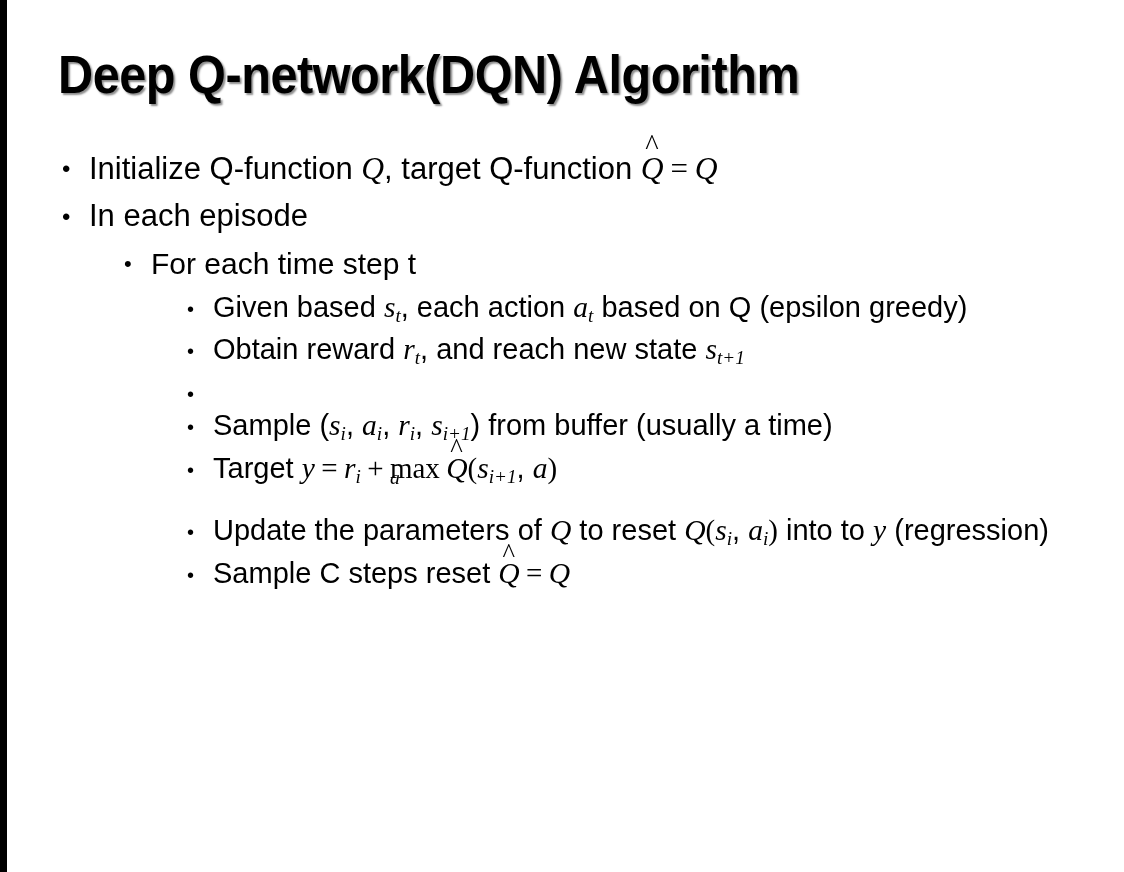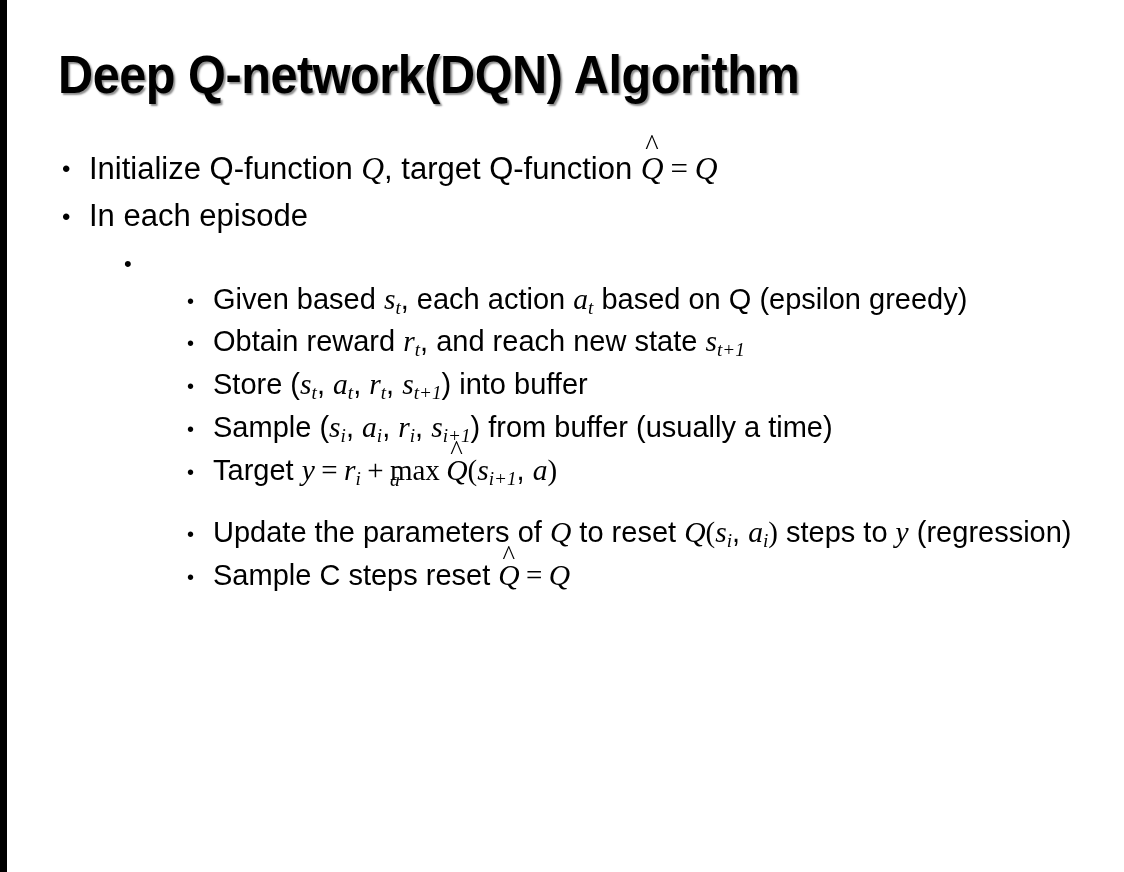--- a/index.html
+++ b/index.html
@@ -166,50 +166,50 @@
       <span class="bullet-text"><span>Initialize Q-function </span><span class="mi">Q</span><span>, target Q-function </span><span class="hat"><span class="hatmark">^</span><span class="mi">Q</span></span><span class="eq-spacer"></span><span class="mr">=</span><span class="eq-spacer"></span><span class="mi">Q</span></span>
     </div>
 
     <div class="bullet-row lvl1">
       <span class="bullet-mark">•</span>
       <span class="bullet-text">In each episode</span>
     </div>
 
     <div class="bullet-row lvl2">
       <span class="bullet-mark">•</span>
+      <span class="bullet-text">For each time step t</span>
     </div>
 
     <div class="bullet-row lvl3">
       <span class="bullet-mark">•</span>
       <span class="bullet-text"><span>Given based </span><span class="mi">s</span><span class="sub">t</span><span>, each action </span><span class="mi">a</span><span class="sub">t</span><span> based on Q (epsilon greedy)</span></span>
     </div>
 
     <div class="bullet-row lvl3">
       <span class="bullet-mark">•</span>
       <span class="bullet-text"><span>Obtain reward </span><span class="mi">r</span><span class="sub">t</span><span>, and reach new state </span><span class="mi">s</span><span class="sub">t+1</span></span>
     </div>
 
     <div class="bullet-row lvl3">
       <span class="bullet-mark">•</span>
-      <span class="bullet-text"><span>Store (</span><span class="mi">s</span><span class="sub">t</span><span>, </span><span class="mi">a</span><span class="sub">t</span><span>, </span><span class="mi">r</span><span class="sub">t</span><span>, </span><span class="mi">s</span><span class="sub">t+1</span><span>) into buffer</span></span>
     </div>
 
     <div class="bullet-row lvl3">
       <span class="bullet-mark">•</span>
       <span class="bullet-text"><span>Sample (</span><span class="mi">s</span><span class="sub">i</span><span>, </span><span class="mi">a</span><span class="sub">i</span><span>, </span><span class="mi">r</span><span class="sub">i</span><span>, </span><span class="mi">s</span><span class="sub">i+1</span><span>) from buffer (usually a time)</span></span>
     </div>
 
     <div class="bullet-row lvl3" style="margin-bottom:22px;">
       <span class="bullet-mark">•</span>
       <span class="bullet-text"><span>Target </span><span class="mi">y</span><span class="eq-spacer"></span><span class="mr">=</span><span class="eq-spacer"></span><span class="mi">r</span><span class="sub">i</span><span class="eq-spacer"></span><span class="mr">+</span><span class="eq-spacer"></span><span class="maxop"><span>max</span><span class="maxsub">a</span></span><span class="eq-spacer"></span><span class="hat"><span class="hatmark">^</span><span class="mi">Q</span></span><span class="mr">(</span><span class="mi">s</span><span class="sub">i+1</span><span>, </span><span class="mi">a</span><span class="mr">)</span></span>
     </div>
 
     <div class="bullet-row lvl3">
       <span class="bullet-mark">•</span>
-      <span class="bullet-text"><span>Update the parameters of </span><span class="mi">Q</span><span> to reset </span><span class="mi">Q</span><span class="mr">(</span><span class="mi">s</span><span class="sub">i</span><span>, </span><span class="mi">a</span><span class="sub">i</span><span class="mr">)</span><span> steps to </span><span class="mi">y</span><span> (regression)</span></span>
+      <span class="bullet-text"><span>Update the parameters of </span><span class="mi">Q</span><span> to reset </span><span class="mi">Q</span><span class="mr">(</span><span class="mi">s</span><span class="sub">i</span><span>, </span><span class="mi">a</span><span class="sub">i</span><span class="mr">)</span><span> into to </span><span class="mi">y</span><span> (regression)</span></span>
     </div>
 
     <div class="bullet-row lvl3">
       <span class="bullet-mark">•</span>
       <span class="bullet-text"><span>Sample C steps reset </span><span class="hat"><span class="hatmark">^</span><span class="mi">Q</span></span><span class="eq-spacer"></span><span class="mr">=</span><span class="eq-spacer"></span><span class="mi">Q</span></span>
     </div>
 
   </div>
 </div>
 

